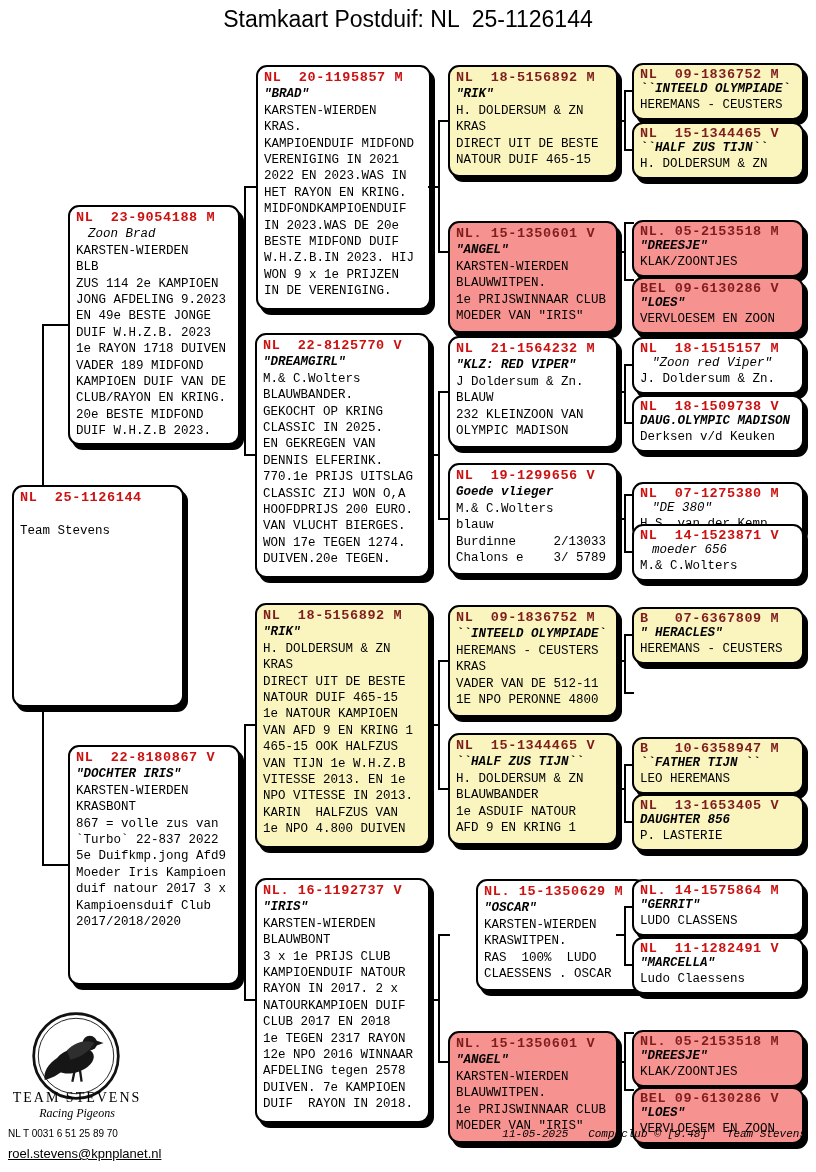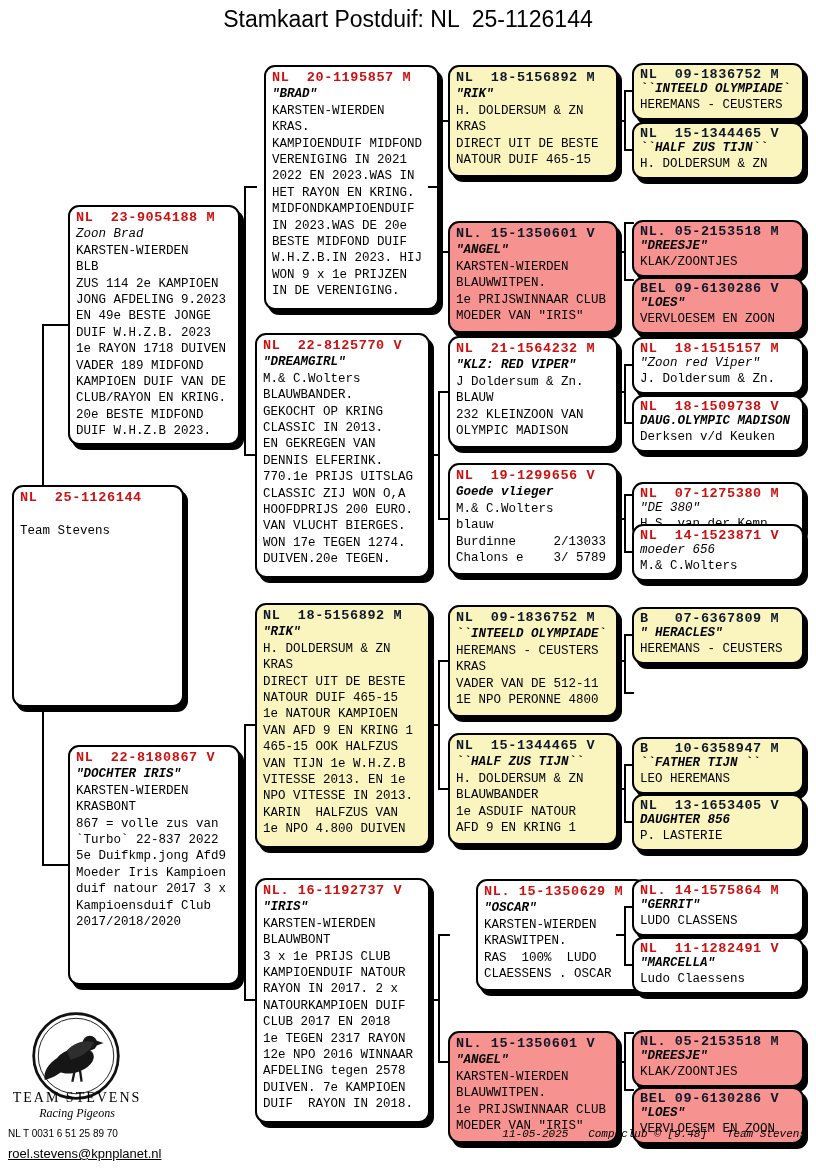--- a/index.html
+++ b/index.html
@@ -11,23 +11,23 @@
         background:#fff;box-shadow:4px 5px 0 0 #000;padding:3px 6px;overflow:hidden;
         font-family:"Liberation Mono","DejaVu Sans Mono",monospace;font-size:12.5px;
         line-height:16.4px;}
   .pbox.small{line-height:15.4px;padding-top:2px;}
   .bg-white{background:#fff;}
   .bg-yellow{background:var(--yellow_bg);}
   .bg-pink{background:var(--pink_bg);margin-top:25px;}
   .bl{white-space:pre;}
   .l-ring{font-weight:bold;font-size:13.5px;letter-spacing:0.6px;}
   .ring-red{color:var(--red_header);}
-  .ring-black{color:#0f172a;}
+  .ring-black{color:#7f1d1d;}
   .l-name{font-style:italic;font-weight:bold;}
-  .l-italic{font-style:italic;}
+  .l-italic{font-style:italic;margin-left:12px;}
   .l-owner{font-weight:normal;}
   .hline,.vline{position:absolute;background:#000;}
   .brand-name{position:absolute;left:6px;top:1090px;width:142px;text-align:center;
               font-family:"Liberation Serif",serif;font-size:14px;letter-spacing:2px;}
   .brand-tag{position:absolute;left:6px;top:1106px;width:142px;text-align:center;
              font-family:"Liberation Serif",serif;font-style:italic;font-size:12px;}
   .brand-phone{position:absolute;left:8px;top:1128px;font-size:10px;}
   .brand-email{position:absolute;left:8px;top:1146px;font-size:13px;text-decoration:underline;}
   .print-meta{position:absolute;right:10px;top:1128px;font-family:"Liberation Mono","DejaVu Sans Mono",monospace;
               font-style:italic;font-size:11px;white-space:pre;}
@@ -68,21 +68,21 @@
       <div class="bl l-plain">KRASBONT</div>
       <div class="bl l-plain">867 = volle zus van</div>
       <div class="bl l-plain">`Turbo` 22-837 2022</div>
       <div class="bl l-plain">5e Duifkmp.jong Afd9</div>
       <div class="bl l-plain">Moeder Iris Kampioen</div>
       <div class="bl l-plain">duif natour 2017 3 x</div>
       <div class="bl l-plain">Kampioensduif Club</div>
       <div class="bl l-plain">2017/2018/2020</div>
     </div>
 
-  <div class="pbox bg-white" style="left:264px;top:65px;width:175px;height:245px">
+  <div class="pbox bg-white" style="left:256px;top:65px;width:175px;height:245px">
       <div class="bl l-ring ring-red">NL  20-1195857 M</div>
       <div class="bl l-name">"BRAD"</div>
       <div class="bl l-owner">KARSTEN-WIERDEN</div>
       <div class="bl l-plain">KRAS.</div>
       <div class="bl l-plain">KAMPIOENDUIF MIDFOND</div>
       <div class="bl l-plain">VERENIGING IN 2021</div>
       <div class="bl l-plain">2022 EN 2023.WAS IN</div>
       <div class="bl l-plain">HET RAYON EN KRING.</div>
       <div class="bl l-plain">MIDFONDKAMPIOENDUIF</div>
       <div class="bl l-plain">IN 2023.WAS DE 20e</div>
@@ -90,21 +90,21 @@
       <div class="bl l-plain">W.H.Z.B.IN 2023. HIJ</div>
       <div class="bl l-plain">WON 9 x 1e PRIJZEN</div>
       <div class="bl l-plain">IN DE VERENIGING.</div>
     </div>
   <div class="pbox bg-white" style="left:255px;top:333px;width:175px;height:245px">
       <div class="bl l-ring ring-red">NL  22-8125770 V</div>
       <div class="bl l-name">"DREAMGIRL"</div>
       <div class="bl l-owner">M.&amp; C.Wolters</div>
       <div class="bl l-plain">BLAUWBANDER.</div>
       <div class="bl l-plain">GEKOCHT OP KRING</div>
-      <div class="bl l-plain">CLASSIC IN 2013.</div>
+      <div class="bl l-plain">CLASSIC IN 2025.</div>
       <div class="bl l-plain">EN GEKREGEN VAN</div>
       <div class="bl l-plain">DENNIS ELFERINK.</div>
       <div class="bl l-plain">770.1e PRIJS UITSLAG</div>
       <div class="bl l-plain">CLASSIC ZIJ WON O,A</div>
       <div class="bl l-plain">HOOFDPRIJS 200 EURO.</div>
       <div class="bl l-plain">VAN VLUCHT BIERGES.</div>
       <div class="bl l-plain">WON 17e TEGEN 1274.</div>
       <div class="bl l-plain">DUIVEN.20e TEGEN.</div>
     </div>
   <div class="pbox bg-yellow" style="left:255px;top:603px;width:175px;height:245px">

